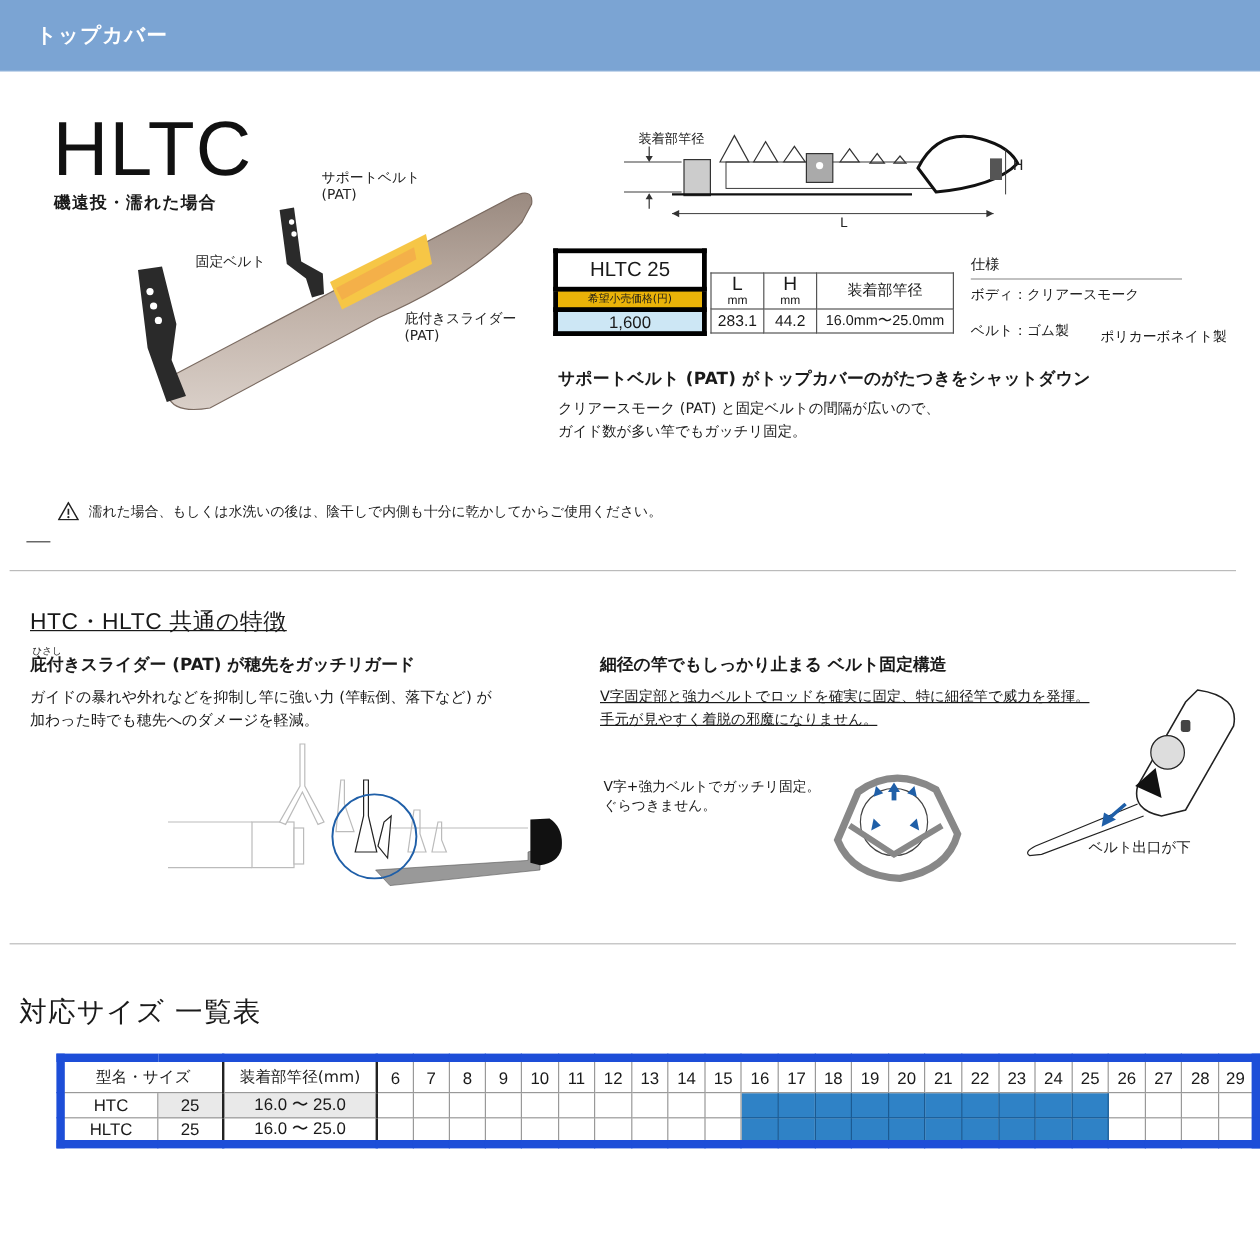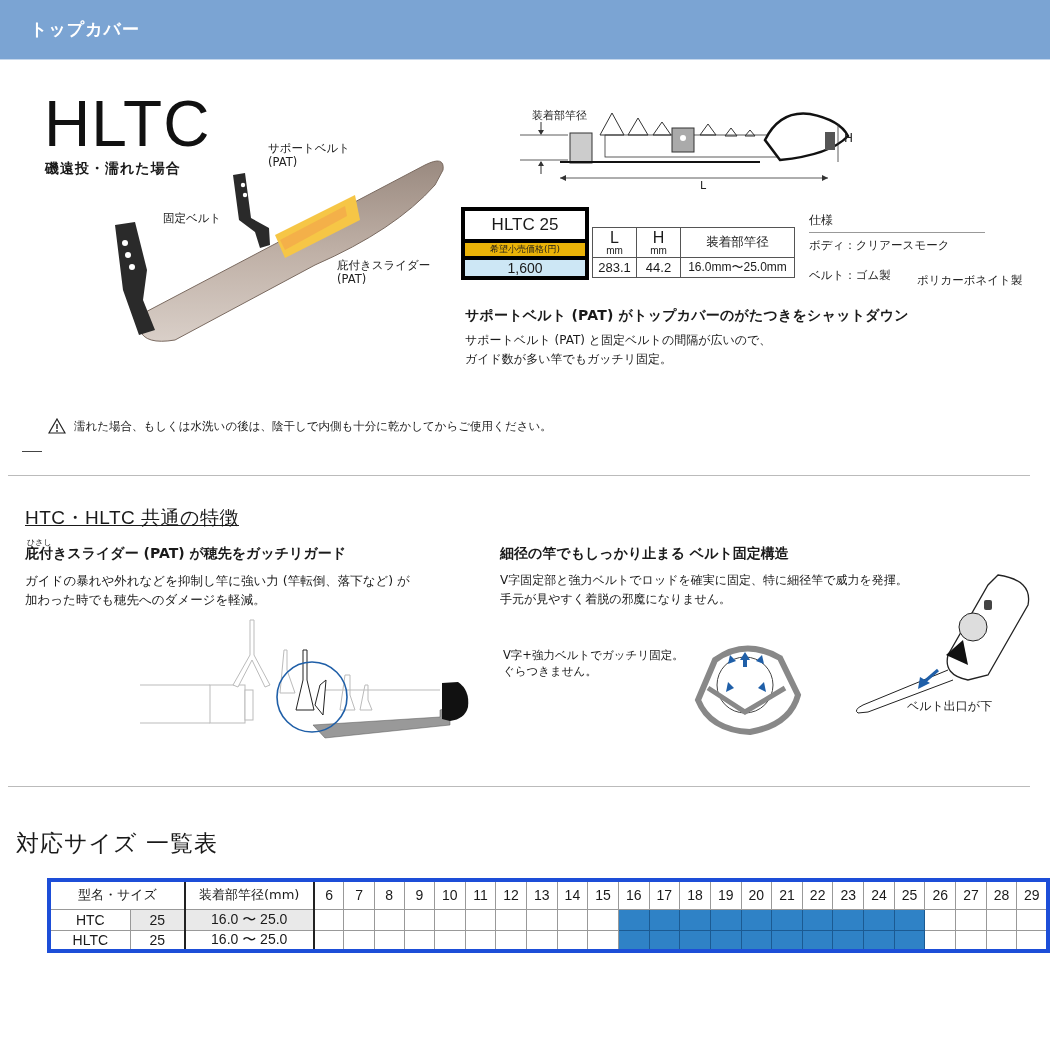--- a/index.html
+++ b/index.html
@@ -45,27 +45,27 @@
   .short-dash { left: 22px; top: 451px; width: 20px; height: 1px; background: #444; }
 
   .divider { left: 8px; width: 1022px; height: 1px; background: #bbbbbb; }
 
   .sec-title { left: 25px; top: 505px; font-family: "Liberation Sans", sans-serif; font-size: 19px; letter-spacing: 0.5px; text-decoration: underline; }
   .ruby { left: 27px; top: 537px; font-size: 8px; }
   .sub-title-l { left: 25px; top: 545px; font-size: 14px; font-weight: bold; }
   .sub-desc-l { left: 25px; top: 571px; font-size: 12.5px; line-height: 1.55; }
 
   .sub-title-r { left: 500px; top: 545px; font-size: 14px; font-weight: bold; }
-  .sub-desc-r { left: 500px; top: 571px; font-size: 12px; line-height: 1.6; }
+  .sub-desc-r { left: 500px; top: 571px; font-size: 12px; line-height: 1.6; text-decoration: underline; }
   .vnote { left: 503px; top: 648px; font-size: 11.5px; line-height: 1.35; }
   .belt-out { left: 907px; top: 698px; font-size: 12px; }
 
   .size-title { left: 16px; top: 828px; font-size: 23px; letter-spacing: 1px; }
 
-  .size-table { left: 16px; top: 878px; border-collapse: collapse; border: 4px solid #1d4ed8; font-family: "Liberation Sans", sans-serif; margin-left: 31px; }
+  .size-table { left: 16px; top: 878px; border-collapse: collapse; border: 7px solid #1d4ed8; font-family: "Liberation Sans", sans-serif; margin-left: 31px; }
   .size-table td { border: 1px solid #999; text-align: center; font-size: 14px; padding: 0; height: 21px; }
   .size-table td.hl { background: #2f82c6; border-color: #1b5a92; }
   .size-table td.model-h { font-family: "DejaVu Sans", sans-serif; font-size: 13px; }
   .size-table td.grey { background: #e9e9e9; }
   .size-table td.bL { border-left: 2px solid #222; }
   .size-table td.num { width: 31.6px; }
   .size-table tr.r1 td { height: 29px; }
 </style>
 </head>
 <body>
@@ -174,21 +174,21 @@
   </table>
 
 <div class="abs spec-heading">仕様</div>
 <div class="abs spec-rule"></div>
 <div class="abs spec-line" style="left:809px;top:238px;">ボディ：クリアースモーク</div>
 <div class="abs spec-line" style="left:917px;top:253px;margin-top:20px;">ポリカーボネイト製</div>
 <div class="abs spec-line" style="left:809px;top:268px;">ベルト：ゴム製</div>
 
 <div class="abs feature-title">サポートベルト (PAT) がトップカバーのがたつきをシャットダウン</div>
 <div class="abs feature-desc">
-  <div>サポートベルト (PAT) と固定ベルトの間隔が広いので、</div>
+  <div>クリアースモーク (PAT) と固定ベルトの間隔が広いので、</div>
   <div>ガイド数が多い竿でもガッチリ固定。</div>
 </div>
 
 <div class="abs warning">
   <svg width="18" height="16" viewBox="0 0 18 16">
     <path d="M9 1 L17 15 L1 15 Z" fill="none" stroke="#222" stroke-width="1.2"></path>
     <line x1="9" y1="6" x2="9" y2="11" stroke="#222" stroke-width="1.4"></line>
     <circle cx="9" cy="13" r="0.9" fill="#222"></circle>
   </svg>
   <span>濡れた場合、もしくは水洗いの後は、陰干しで内側も十分に乾かしてからご使用ください。</span>

